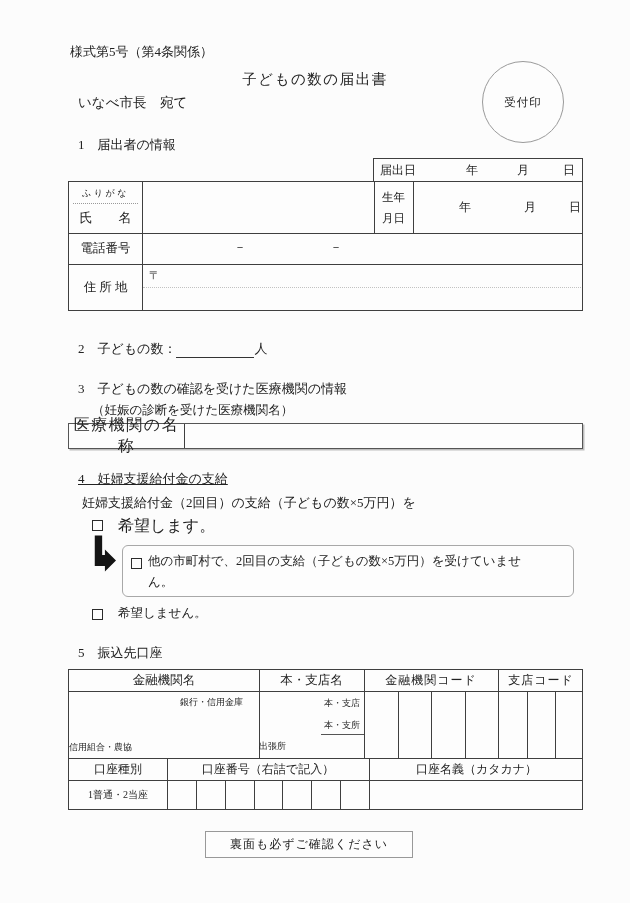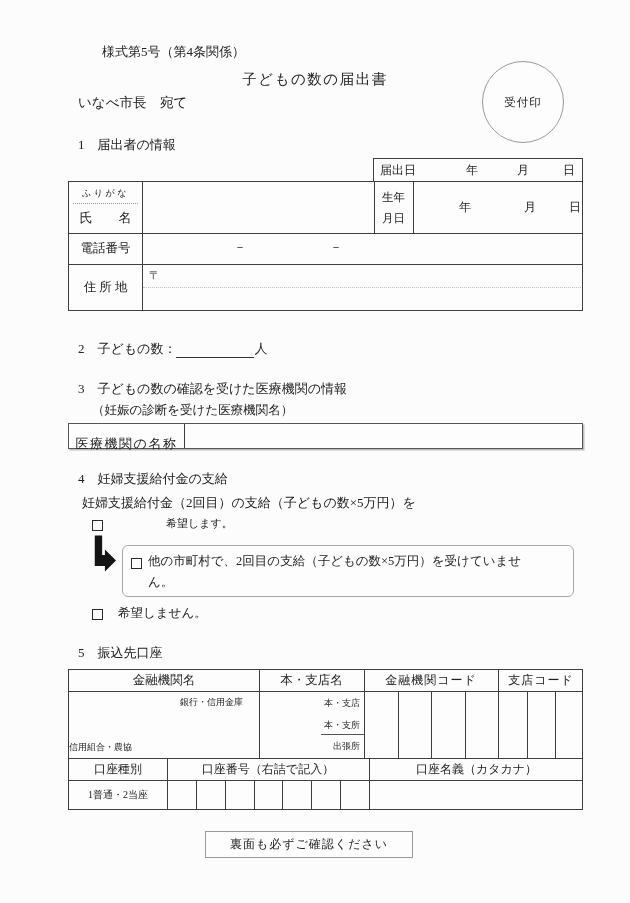--- a/index.html
+++ b/index.html
@@ -18,21 +18,21 @@
   .cb{position:absolute;width:11px;height:11px;border:1px solid #2b2b2b;background:#fdfdfd;box-sizing:border-box;}
   .input-region{position:absolute;}
   .fs13{font-size:13px;} .fs12{font-size:12px;}
   .small9{font-size:9px;}
 </style>
 </head>
 <body>
 
 <div class="page">
 
-  <div class="txt fs13" style="left:70px;top:43px;margin-left:32px;">様式第5号（第4条関係）</div>
+  <div class="txt fs13" style="left:70px;top:43px;">様式第5号（第4条関係）</div>
   <div class="txt" style="left:0;top:70px;width:630px;text-align:center;font-size:14.5px;letter-spacing:1.5px;white-space:nowrap;">子どもの数の届出書</div>
   <div class="txt" style="left:78px;top:94px;font-size:13.5px;">いなべ市長　宛て</div>
   <div class="abs center" style="left:482px;top:61px;width:80px;height:80px;border:1px solid #9a9a9a;border-radius:50%;background:#fdfdfd;">
     <span style="font-size:11.5px;letter-spacing:1px;">受付印</span>
   </div>
 
   <div class="txt fs13" style="left:78px;top:136px;">1　届出者の情報</div>
 
   <div class="box" style="left:373px;top:158px;width:210px;height:23px;border-bottom:none;">
     <span class="txt fs12" style="left:6px;top:3px;">届出日</span>
@@ -76,29 +76,29 @@
   </div>
 
   <div class="txt fs13" style="left:78px;top:340px;">
     <span>2　子どもの数：</span><span style="display:inline-block;width:78px;height:13px;border-bottom:1px solid #333;vertical-align:bottom;"></span><span>人</span>
   </div>
 
   <div class="txt fs13" style="left:78px;top:380px;">3　子どもの数の確認を受けた医療機関の情報</div>
   <div class="txt" style="left:92px;top:402px;font-size:12.5px;">（妊娠の診断を受けた医療機関名）</div>
   <div class="box" style="left:68px;top:423px;width:515px;height:26px;border-color:#555;box-shadow:1.5px 1.5px 0 #bdbdbd;">
     <div class="lineV" style="left:115px;top:0;height:24px;"></div>
-    <div class="abs center" style="left:0;top:8px;width:115px;height:24px;font-size:13px;letter-spacing:1.5px;">医療機関の名称</div>
+    <div class="abs center" style="left:0;top:0;width:115px;height:24px;font-size:16px;letter-spacing:1.5px;">医療機関の名称</div>
     <div class="input-region" style="left:116px;top:0;width:397px;height:24px;"></div>
   </div>
 
-  <div class="txt fs13" style="left:78px;top:470px;">4　妊婦支援給付金の支給</div>
+  <div class="txt fs13" style="left:78px;top:470px;text-decoration:underline;">4　妊婦支援給付金の支給</div>
   <div class="txt fs13" style="left:82px;top:494px;">妊婦支援給付金（2回目）の支給（子どもの数×5万円）を</div>
 
   <div class="cb" style="left:92px;top:520px;"></div>
-  <div class="txt" style="left:118px;top:516px;font-size:11px;margin-left:48px;">希望します。</div>
+  <div class="txt" style="left:118px;top:516px;font-size:16px;">希望します。</div>
 
   <svg class="abs" style="left:92px;top:535px;" width="24" height="38" viewBox="0 0 26 40">
     <polygon points="3,0 11,0 11,21 14,21 14,15 26,27 14,39 14,33 3,33" fill="#141414"></polygon>
   </svg>
 
   <div class="box" style="left:122px;top:545px;width:452px;height:52px;border-color:#a8a8a8;border-radius:6px;">
     <div class="cb" style="left:8px;top:12px;"></div>
     <div class="txt" style="left:25px;top:7px;font-size:12.5px;">他の市町村で、2回目の支給（子どもの数×5万円）を受けていませ</div>
     <div class="txt" style="left:25px;top:28px;font-size:12.5px;">ん。</div>
   </div>
@@ -136,21 +136,21 @@
 
     <div class="abs center" style="left:0;top:0;width:190px;height:21px;font-size:12.5px;">金融機関名</div>
     <div class="abs center" style="left:190px;top:0;width:105px;height:21px;font-size:12.5px;">本・支店名</div>
     <div class="abs center" style="left:295px;top:0;width:134px;height:21px;font-size:12px;letter-spacing:1px;">金融機関コード</div>
     <div class="abs center" style="left:429px;top:0;width:86px;height:21px;font-size:12px;letter-spacing:1px;">支店コード</div>
 
     <div class="abs small9" style="left:0;top:26px;width:174px;text-align:right;">銀行・信用金庫</div>
     <div class="abs small9" style="left:0;top:71px;width:174px;text-align:left;">信用組合・農協</div>
     <div class="abs small9" style="left:190px;top:27px;width:101px;text-align:right;">本・支店</div>
     <div class="abs small9" style="left:190px;top:49px;width:101px;text-align:right;">本・支所</div>
-    <div class="abs small9" style="left:190px;top:70px;width:101px;text-align:right;">出張所</div>
+    <div class="abs small9" style="left:190px;top:70px;width:101px;">出張所</div>
 
     <div class="input-region" style="left:0;top:22px;width:189px;height:65px;"></div>
     <div class="input-region" style="left:191px;top:22px;width:103px;height:65px;"></div>
     <div class="input-region" style="left:296px;top:22px;width:32px;height:65px;"></div>
     <div class="input-region" style="left:330px;top:22px;width:31px;height:65px;"></div>
     <div class="input-region" style="left:363px;top:22px;width:32px;height:65px;"></div>
     <div class="input-region" style="left:397px;top:22px;width:31px;height:65px;"></div>
     <div class="input-region" style="left:430px;top:22px;width:27px;height:65px;"></div>
     <div class="input-region" style="left:459px;top:22px;width:26px;height:65px;"></div>
     <div class="input-region" style="left:487px;top:22px;width:26px;height:65px;"></div>

